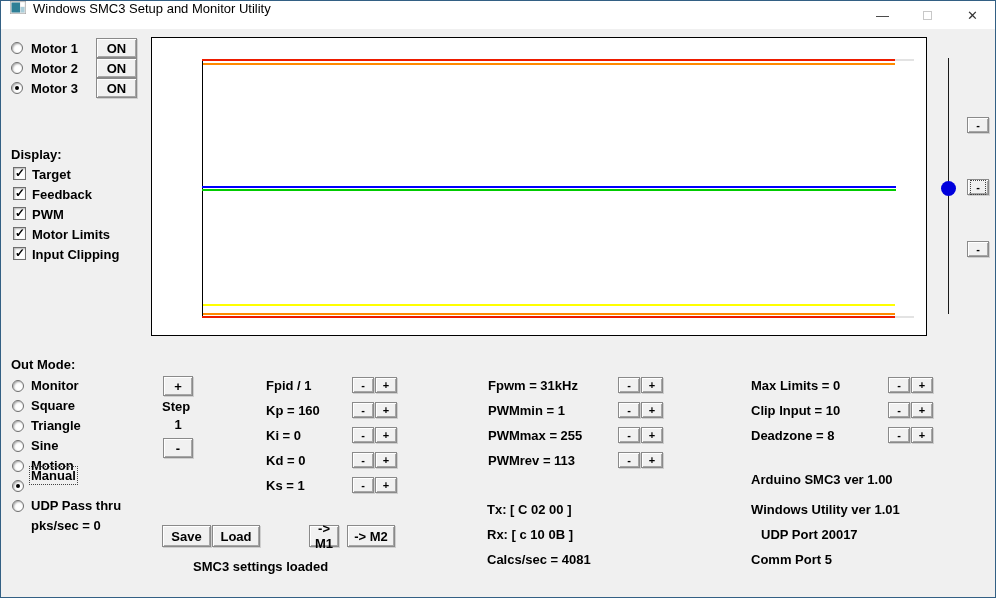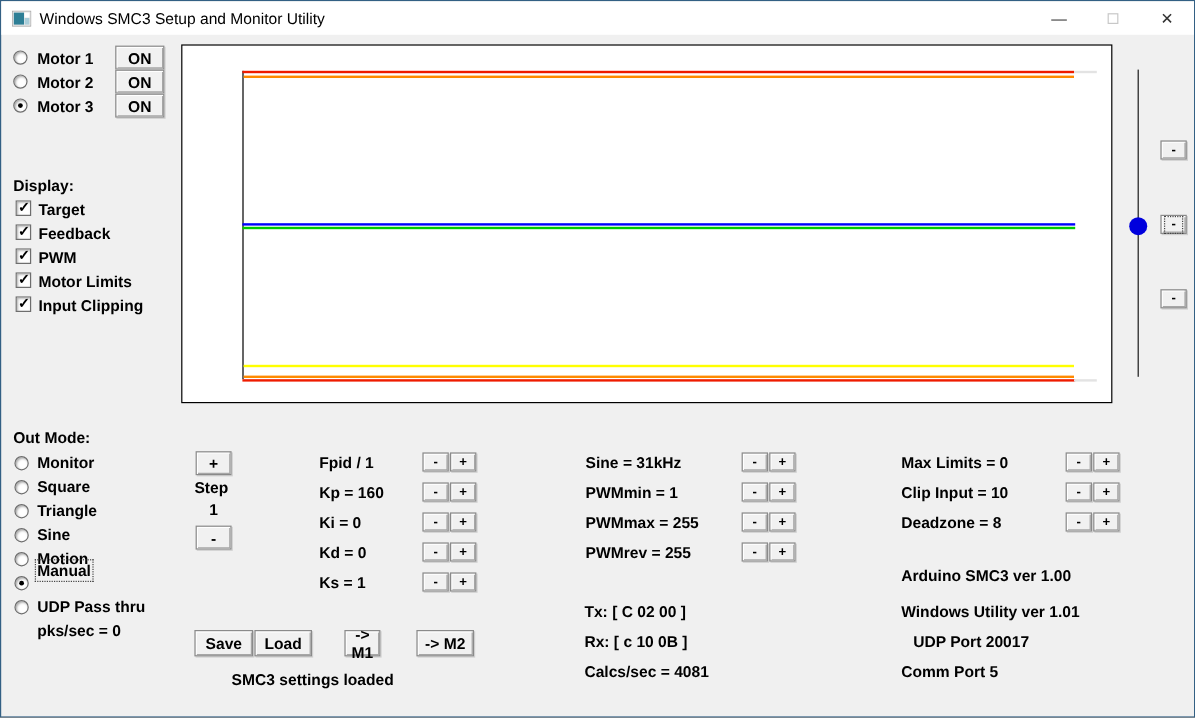--- a/index.html
+++ b/index.html
@@ -4,21 +4,21 @@
 <style>
   html,body{margin:0;padding:0;background:#555;}
   *{box-sizing:border-box;}
   #window{
     position:relative;width:996px;height:598px;background:#f0f0f0;
     border:1px solid #336084;overflow:hidden;
     font-family:"Liberation Sans",sans-serif;
   }
   #titlebar{
     position:absolute;left:0;top:0;width:100%;height:28px;background:#ffffff;
-    display:flex;align-items:center;
+    display:flex;align-items:flex-start;
   }
   #title-text{font-size:13px;color:#000;margin-left:7px;white-space:nowrap;}
   .titlebar-spacer{flex:1;}
   .win-ctrl{width:45px;height:28px;display:flex;align-items:center;justify-content:center;
     font-size:13px;color:#333;cursor:pointer;}
   .max-box{display:inline-block;width:9px;height:9px;border:1px solid #c8c8c8;}
   .lbl{position:absolute;font-size:13px;font-weight:bold;color:#000;white-space:nowrap;line-height:15px;}
   .btn3d{
     position:absolute;display:flex;align-items:center;justify-content:center;
     font-family:"Liberation Sans",sans-serif;font-weight:bold;font-size:13px;color:#000;
@@ -165,51 +165,51 @@
   <button class="btn3d sm" style="left:374px;top:426px;width:22px;height:16px">+</button>
 
   <span class="lbl" style="left:265px;top:452px">Kd = 0</span>
   <button class="btn3d sm" style="left:351px;top:451px;width:22px;height:16px">-</button>
   <button class="btn3d sm" style="left:374px;top:451px;width:22px;height:16px">+</button>
 
   <span class="lbl" style="left:265px;top:477px">Ks = 1</span>
   <button class="btn3d sm" style="left:351px;top:476px;width:22px;height:16px">-</button>
   <button class="btn3d sm" style="left:374px;top:476px;width:22px;height:16px">+</button>
 
-  <span class="lbl" style="left:487px;top:377px">Sine = 31kHz</span>
+  <span class="lbl" style="left:487px;top:377px">Fpwm = 31kHz</span>
   <button class="btn3d sm" style="left:617px;top:376px;width:22px;height:16px">-</button>
   <button class="btn3d sm" style="left:640px;top:376px;width:22px;height:16px">+</button>
 
   <span class="lbl" style="left:487px;top:402px">PWMmin = 1</span>
   <button class="btn3d sm" style="left:617px;top:401px;width:22px;height:16px">-</button>
   <button class="btn3d sm" style="left:640px;top:401px;width:22px;height:16px">+</button>
 
   <span class="lbl" style="left:487px;top:427px">PWMmax = 255</span>
   <button class="btn3d sm" style="left:617px;top:426px;width:22px;height:16px">-</button>
   <button class="btn3d sm" style="left:640px;top:426px;width:22px;height:16px">+</button>
 
-  <span class="lbl" style="left:487px;top:452px">PWMrev = 255</span>
+  <span class="lbl" style="left:487px;top:452px">PWMrev = 113</span>
   <button class="btn3d sm" style="left:617px;top:451px;width:22px;height:16px">-</button>
   <button class="btn3d sm" style="left:640px;top:451px;width:22px;height:16px">+</button>
 
   <span class="lbl" style="left:750px;top:377px">Max Limits = 0</span>
   <button class="btn3d sm" style="left:887px;top:376px;width:22px;height:16px">-</button>
   <button class="btn3d sm" style="left:910px;top:376px;width:22px;height:16px">+</button>
 
   <span class="lbl" style="left:750px;top:402px">Clip Input = 10</span>
   <button class="btn3d sm" style="left:887px;top:401px;width:22px;height:16px">-</button>
   <button class="btn3d sm" style="left:910px;top:401px;width:22px;height:16px">+</button>
 
   <span class="lbl" style="left:750px;top:427px">Deadzone = 8</span>
   <button class="btn3d sm" style="left:887px;top:426px;width:22px;height:16px">-</button>
   <button class="btn3d sm" style="left:910px;top:426px;width:22px;height:16px">+</button>
 
   <button class="btn3d" style="left:161px;top:524px;width:49px;height:22px">Save</button>
   <button class="btn3d" style="left:211px;top:524px;width:48px;height:22px">Load</button>
-  <button class="btn3d" style="left:286px;top:524px;width:30px;height:22px">-&gt; M1</button>
+  <button class="btn3d" style="left:308px;top:524px;width:30px;height:22px">-&gt; M1</button>
   <button class="btn3d" style="left:346px;top:524px;width:48px;height:22px">-&gt; M2</button>
   <span class="lbl" style="left:192px;top:558px">SMC3 settings loaded</span>
 
   <span class="lbl" style="left:486px;top:501px">Tx: [ C 02 00 ]</span>
   <span class="lbl" style="left:486px;top:526px">Rx: [ c 10 0B ]</span>
   <span class="lbl" style="left:486px;top:551px">Calcs/sec = 4081</span>
 
   <span class="lbl" style="left:750px;top:471px">Arduino SMC3 ver 1.00</span>
   <span class="lbl" style="left:750px;top:501px">Windows Utility ver 1.01</span>
   <span class="lbl" style="left:760px;top:526px">UDP Port 20017</span>

